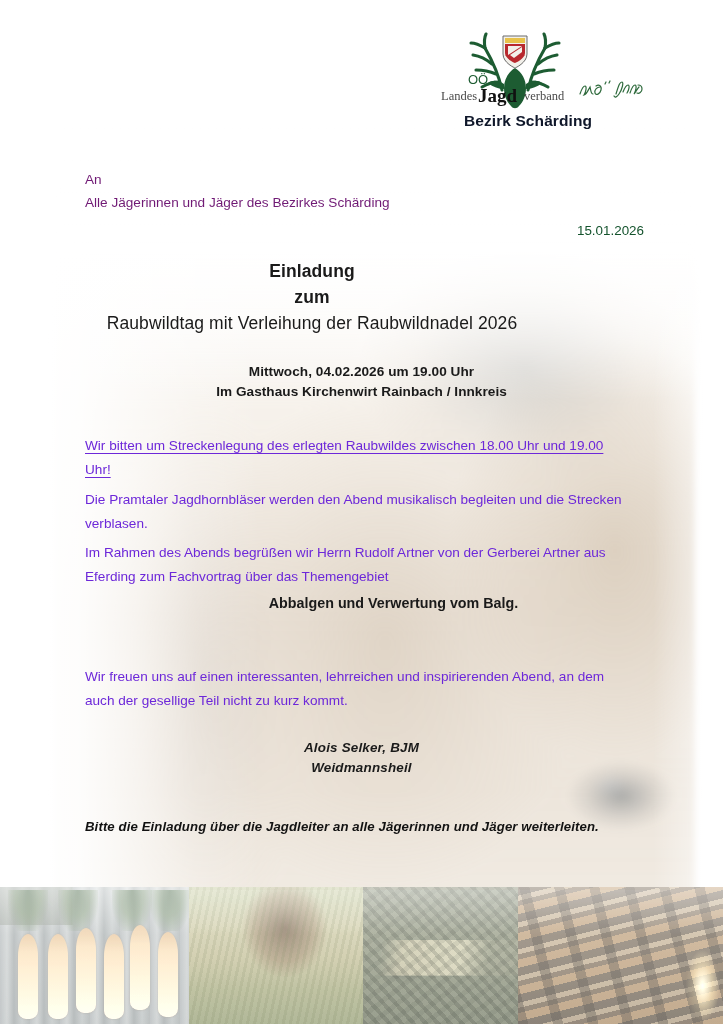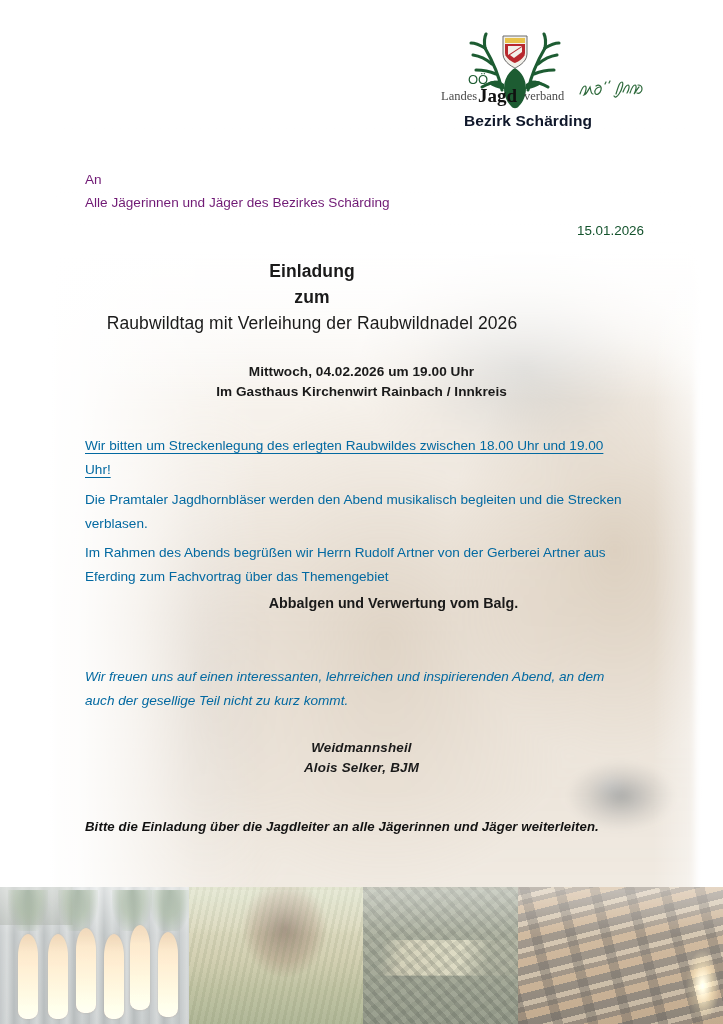--- a/index.html
+++ b/index.html
@@ -135,26 +135,26 @@
   }
   .v1, .v2 { font-size: 13.6px; font-weight: bold; line-height: 20px; letter-spacing: 0.05px;}
 
   
   .para {
     position: absolute;
     left: 85px;
     width: 546px;
     font-size: 13.6px;
     line-height: 23.5px;
-    color: #0369a1;
+    color: #6d28d9;
   }
   .p-underline { top: 434px; text-decoration: underline; text-underline-offset: 3px; }
   .p-music     { top: 488px; }
   .p-guest     { top: 541px; }
-  .p-closing   { top: 665px; font-style: italic; }
+  .p-closing   { top: 665px; }
 
   .highlight {
     position: absolute;
     left: 0;
     top: 595px;
     width: 723px;
     text-align: center;
     font-size: 14.3px;
     font-weight: bold;
     padding-left: 32px;
@@ -365,22 +365,22 @@
 
     <div class="para p-music">Die Pramtaler Jagdhornbläser werden den Abend musikalisch begleiten und die Strecken verblasen.</div>
 
     <div class="para p-guest">Im Rahmen des Abends begrüßen wir Herrn Rudolf Artner von der Gerberei Artner aus Eferding zum Fachvortrag über das Themengebiet</div>
 
     <div class="highlight">Abbalgen und Verwertung vom Balg.</div>
 
     <div class="para p-closing">Wir freuen uns auf einen interessanten, lehrreichen und inspirierenden Abend, an dem auch der gesellige Teil nicht zu kurz kommt.</div>
 
     <div class="signature">
+      <div>Alois Selker, BJM</div>
       <div>Weidmannsheil</div>
-      <div>Alois Selker, BJM</div>
     </div>
 
     <div class="footnote">Bitte die Einladung über die Jagdleiter an alle Jägerinnen und Jäger weiterleiten.</div>
 
   </div>
 
   <div id="photo-strip">
     <div class="photo ph1">
       <div class="scene"></div>
       <div class="sprig" style="left:8px;"></div>

